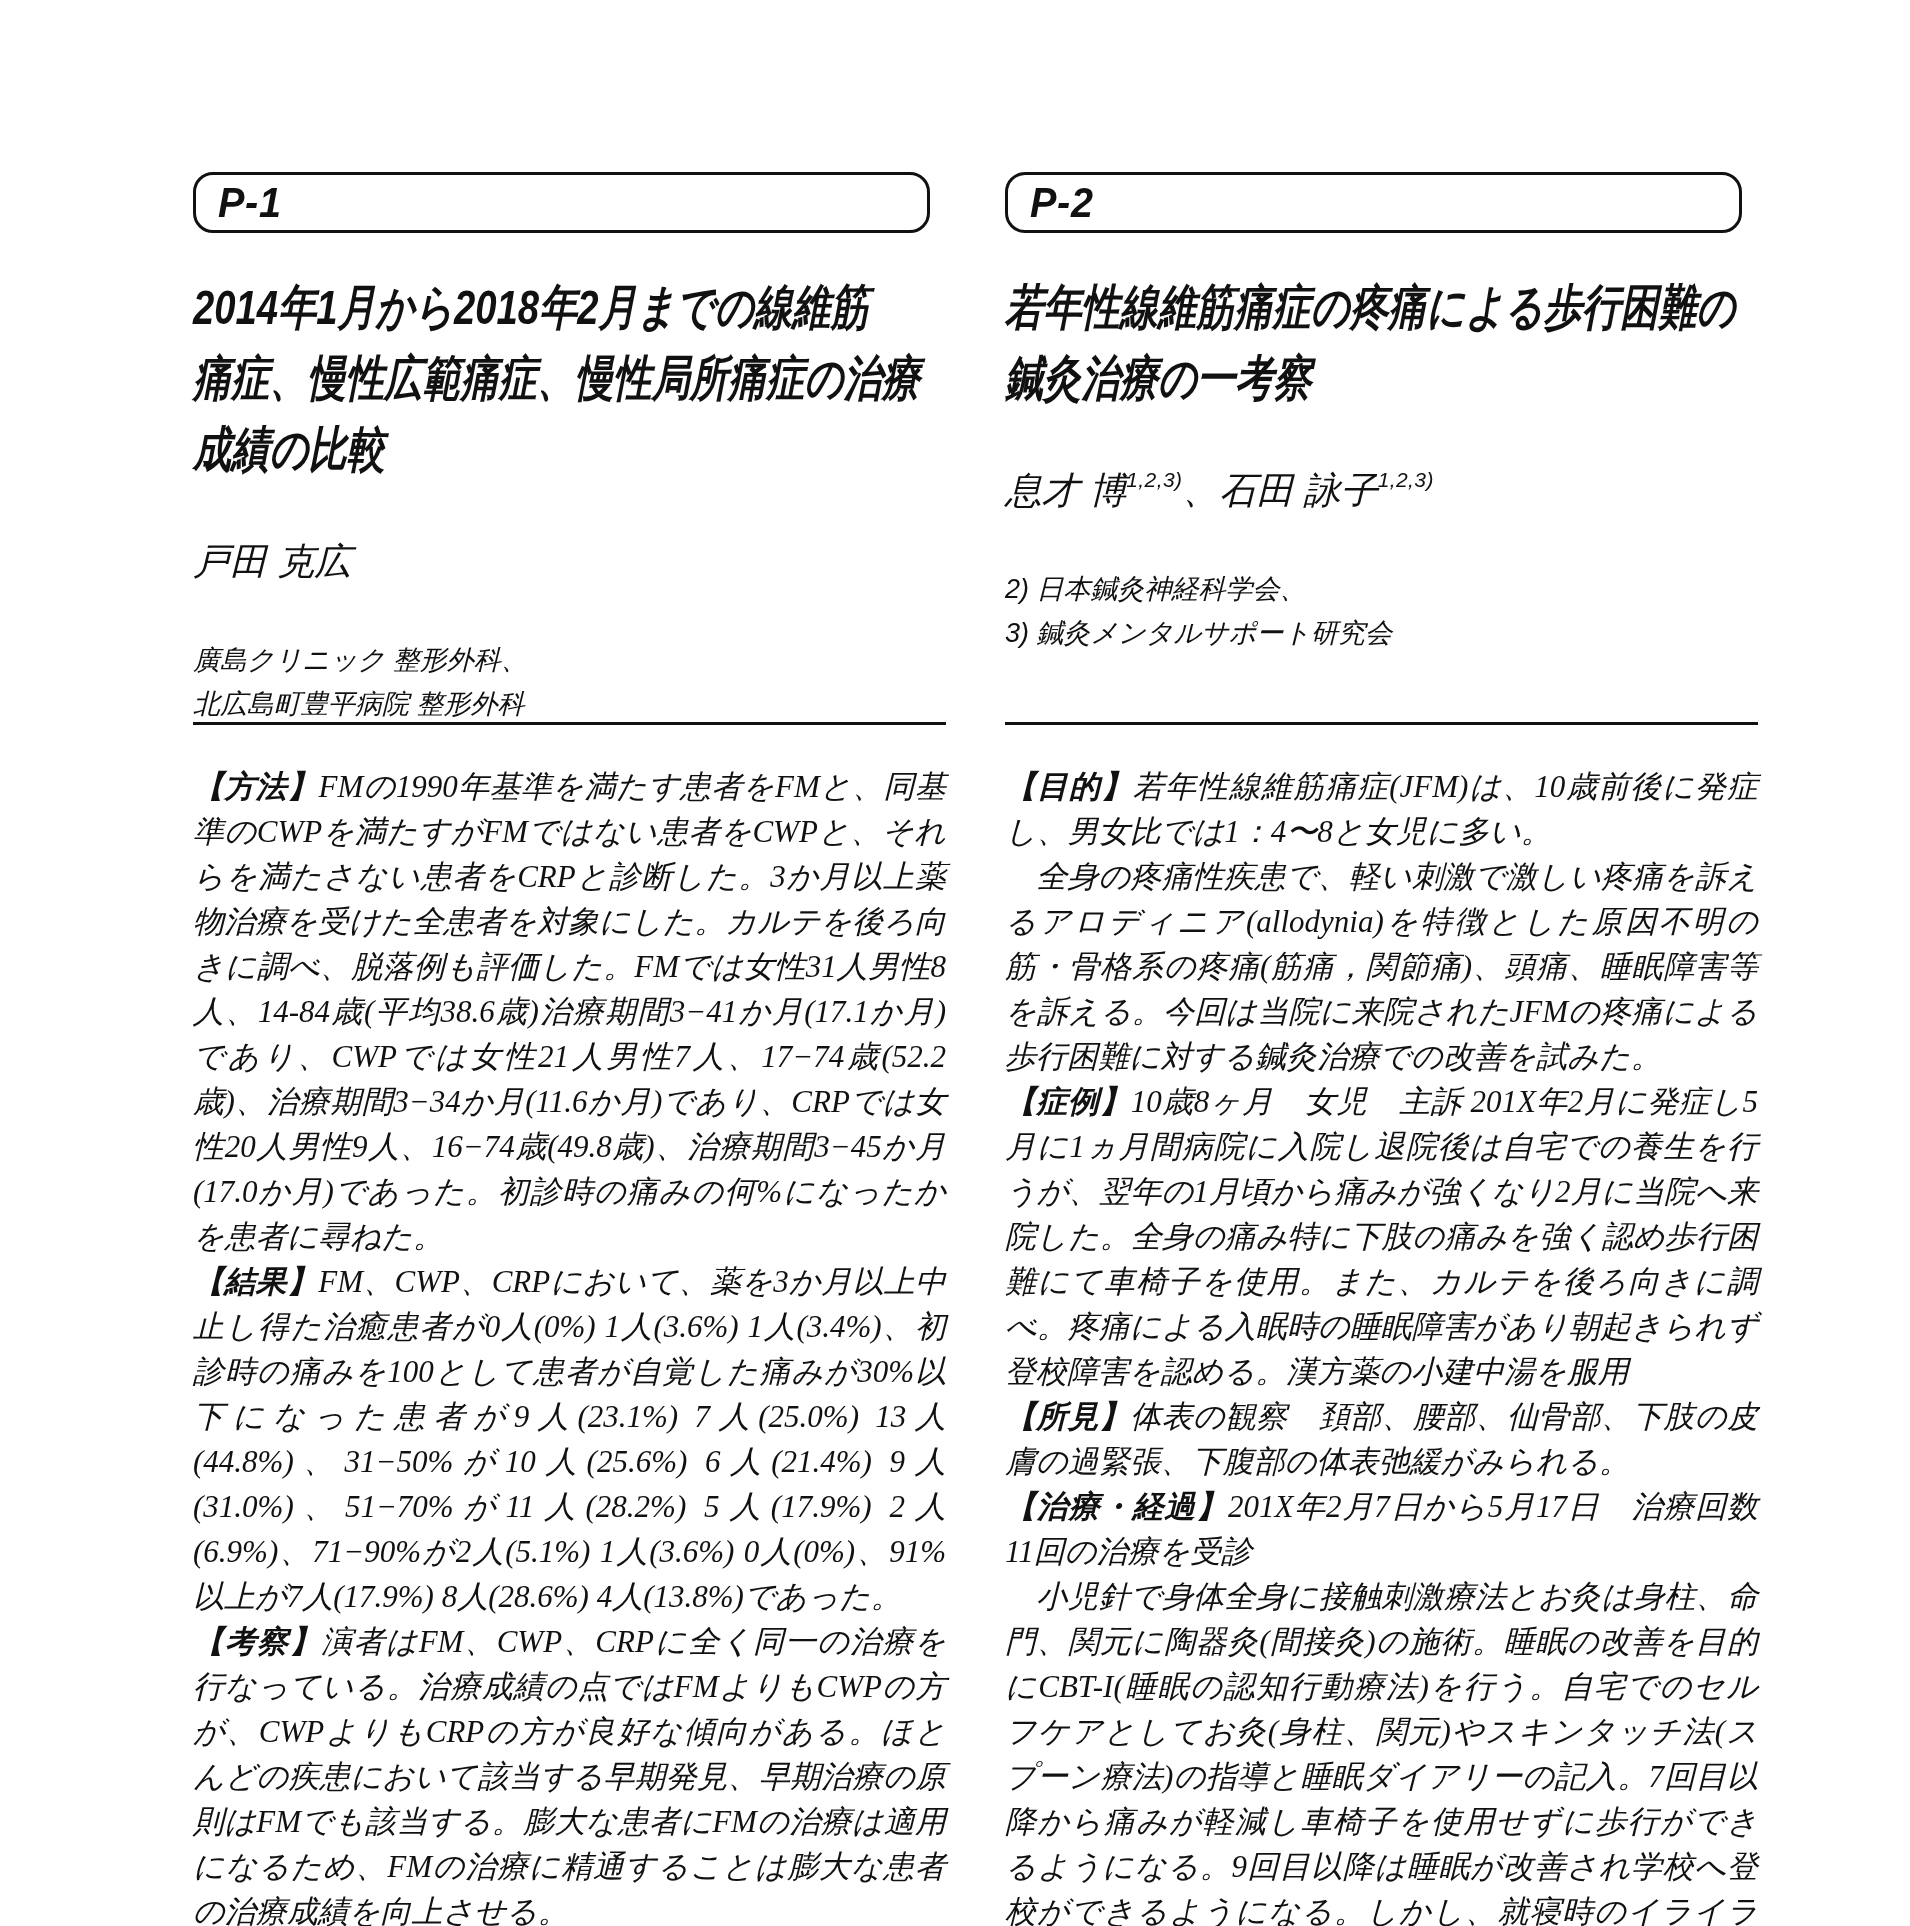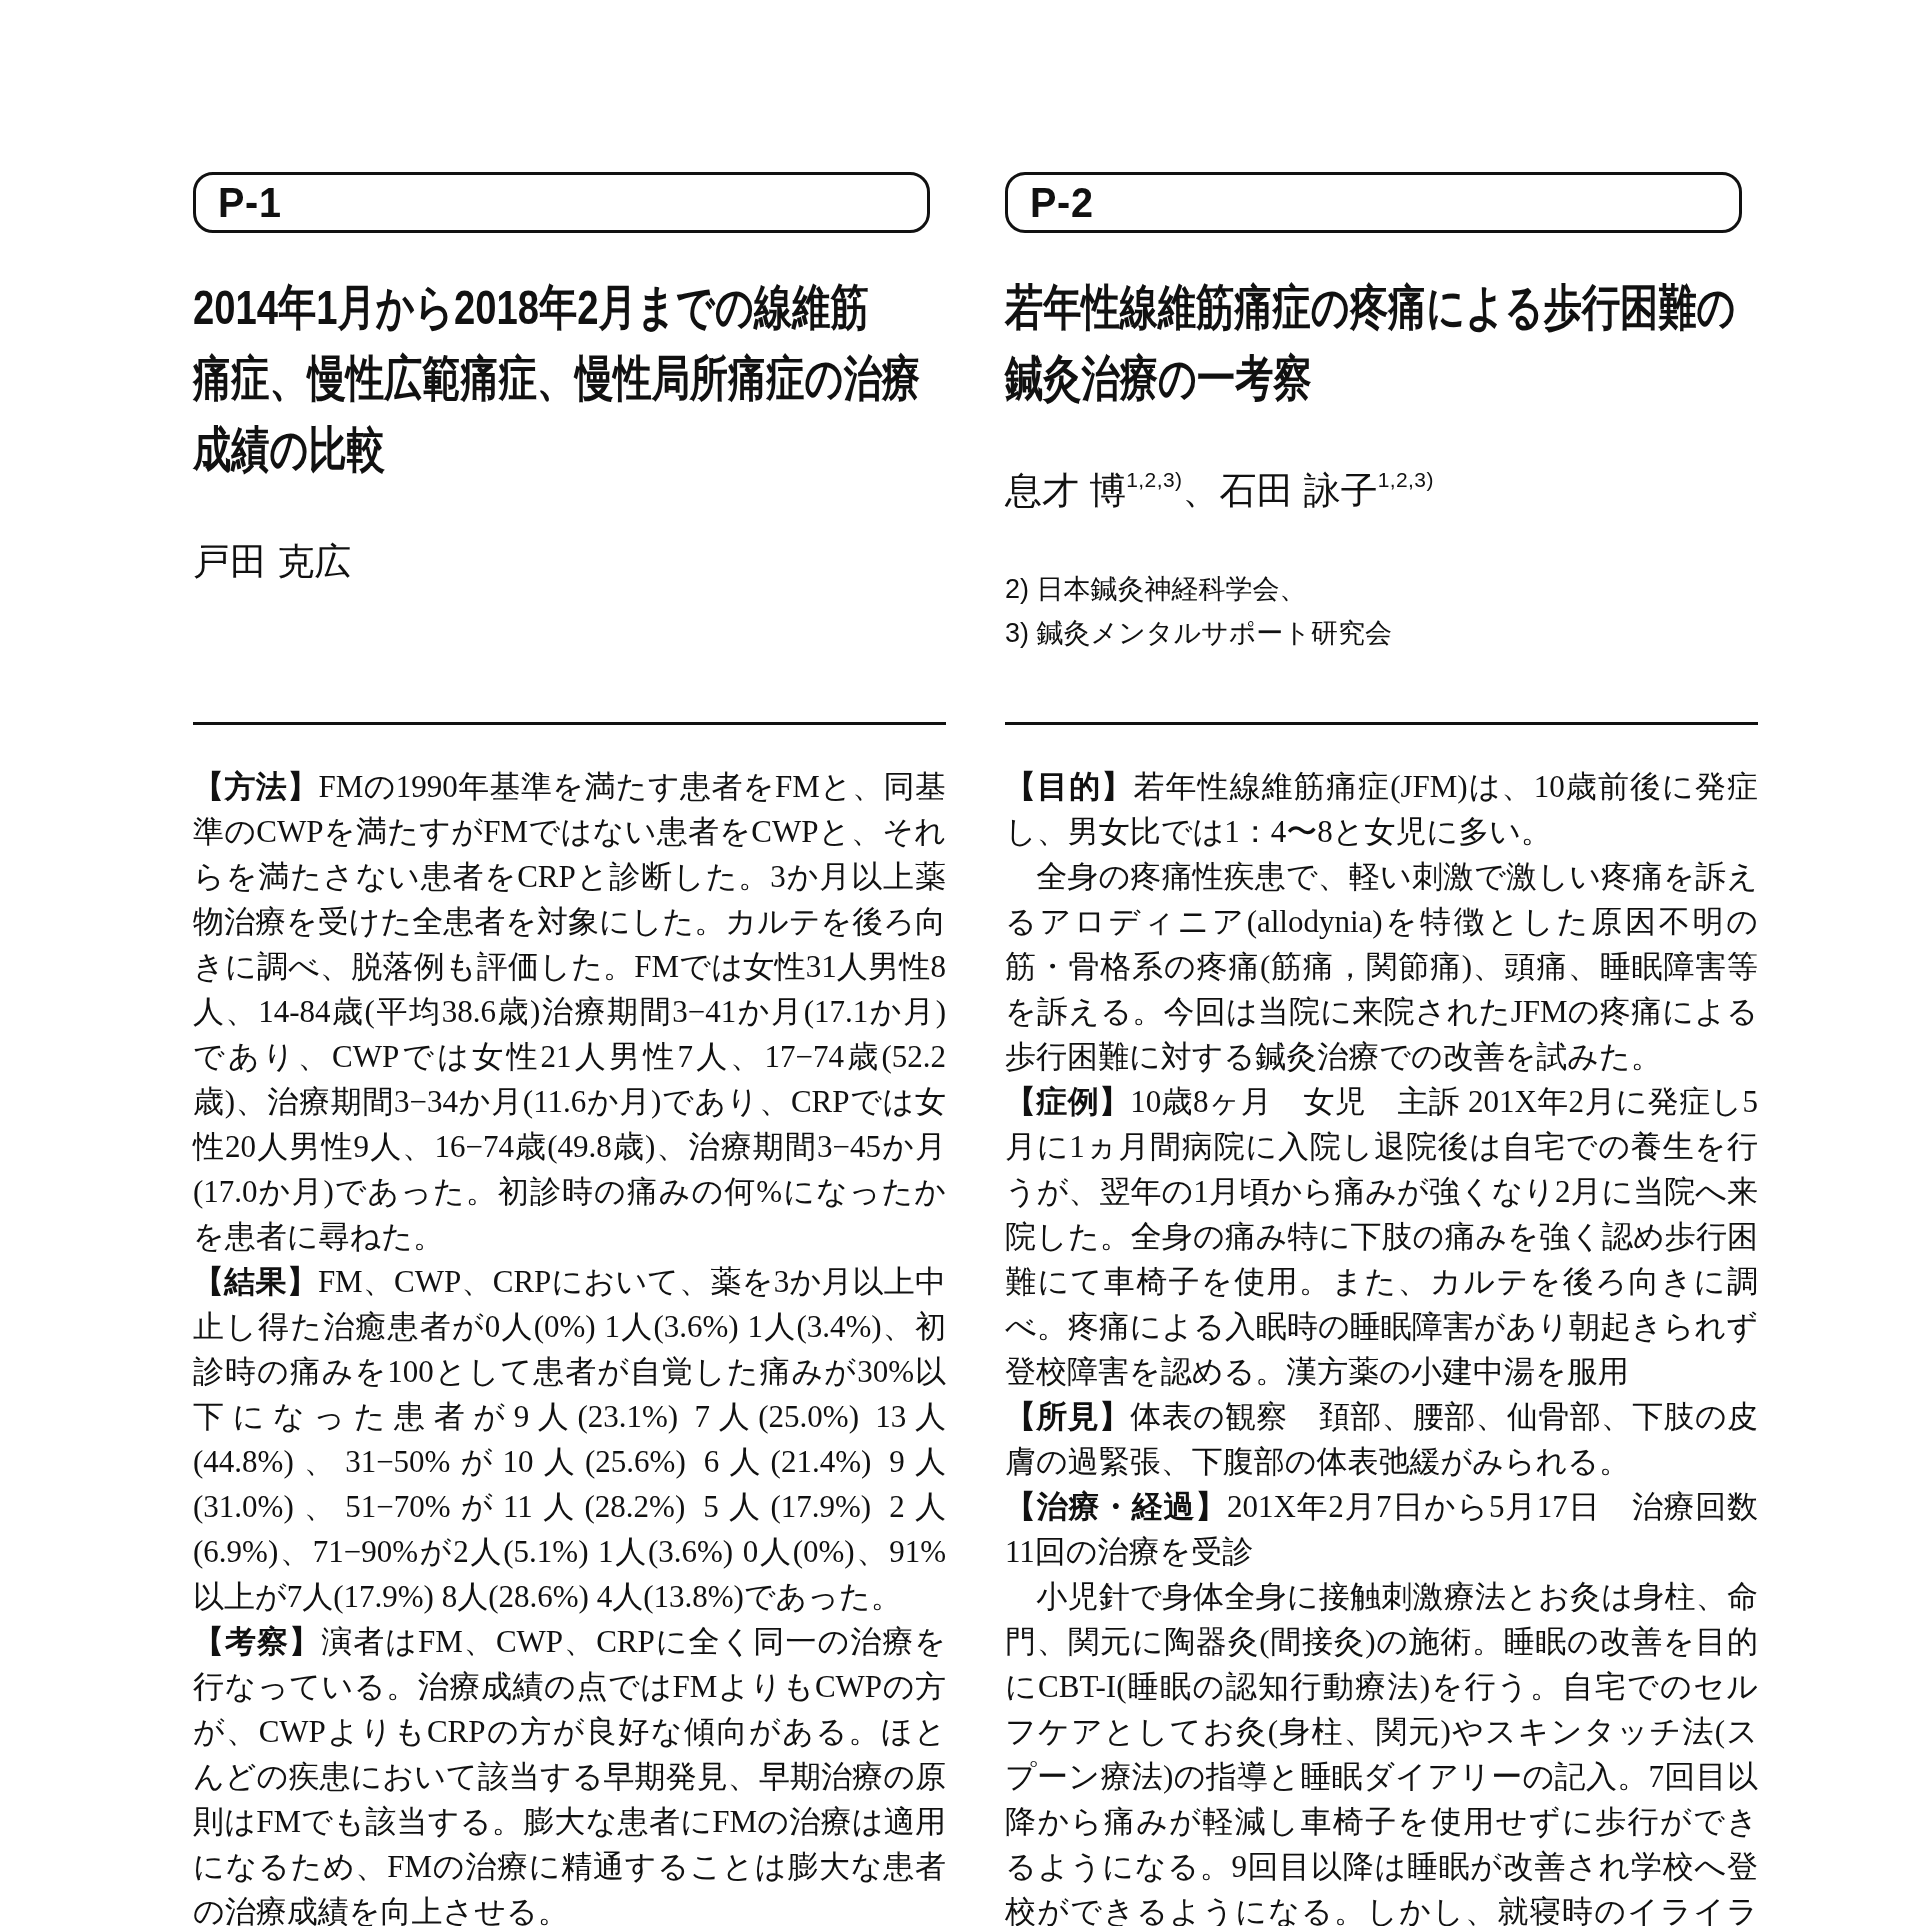--- a/index.html
+++ b/index.html
@@ -13,20 +13,21 @@
     height: 2703px;
     background: #ffffff;
     color: #111111;
     font-family: "Liberation Serif", "DejaVu Serif", serif;
     overflow: hidden;
   }
   .column {
     position: absolute;
     top: 172px;
     width: 753px;
+    font-style: italic;
   }
   .column.left  { left: 193px; }
   .column.right { left: 1005px; }
 
   .tag-box {
     box-sizing: border-box;
     width: 737px;
     height: 61px;
     border: 3.5px solid #111;
     border-radius: 20px;
@@ -115,20 +116,24 @@
     <h1 class="title">
       <span class="title-line">2014年1月から2018年2月までの線維筋</span>
       <span class="title-line">痛症、慢性広範痛症、慢性局所痛症の治療</span>
       <span class="title-line">成績の比較</span>
     </h1>
 
     <div class="author-line">
       <span>戸田 克広</span><sup></sup><span></span>
     </div>
 
+    <div class="affiliations">
+      <span class="affiliation-line">廣島クリニック 整形外科、</span>
+      <span class="affiliation-line">北広島町豊平病院 整形外科</span>
+    </div>
 
     <div class="body-block">
       <p class="body-par"><span class="par-label">【方法】</span><span>FMの1990年基準を満たす患者をFMと、同基準のCWPを満たすがFMではない患者をCWPと、それらを満たさない患者をCRPと診断した。3か月以上薬物治療を受けた全患者を対象にした。カルテを後ろ向きに調べ、脱落例も評価した。FMでは女性31人男性8人、14-84歳(平均38.6歳)治療期間3−41か月(17.1か月)であり、CWPでは女性21人男性7人、17−74歳(52.2歳)、治療期間3−34か月(11.6か月)であり、CRPでは女性20人男性9人、16−74歳(49.8歳)、治療期間3−45か月(17.0か月)であった。初診時の痛みの何%になったかを患者に尋ねた。</span></p>
       <p class="body-par"><span class="par-label">【結果】</span><span>FM、CWP、CRPにおいて、薬を3か月以上中止し得た治癒患者が0人(0%) 1人(3.6%) 1人(3.4%)、初診時の痛みを100として患者が自覚した痛みが30%以下になった患者が9人(23.1%) 7人(25.0%) 13人(44.8%)、31−50%が10人(25.6%) 6人(21.4%) 9人(31.0%)、51−70%が11人(28.2%) 5人(17.9%) 2人(6.9%)、71−90%が2人(5.1%) 1人(3.6%) 0人(0%)、91%以上が7人(17.9%) 8人(28.6%) 4人(13.8%)であった。</span></p>
       <p class="body-par"><span class="par-label">【考察】</span><span>演者はFM、CWP、CRPに全く同一の治療を行なっている。治療成績の点ではFMよりもCWPの方が、CWPよりもCRPの方が良好な傾向がある。ほとんどの疾患において該当する早期発見、早期治療の原則はFMでも該当する。膨大な患者にFMの治療は適用になるため、FMの治療に精通することは膨大な患者の治療成績を向上させる。</span></p>
 
     </div>
   </section>
 
   <section class="column right">

